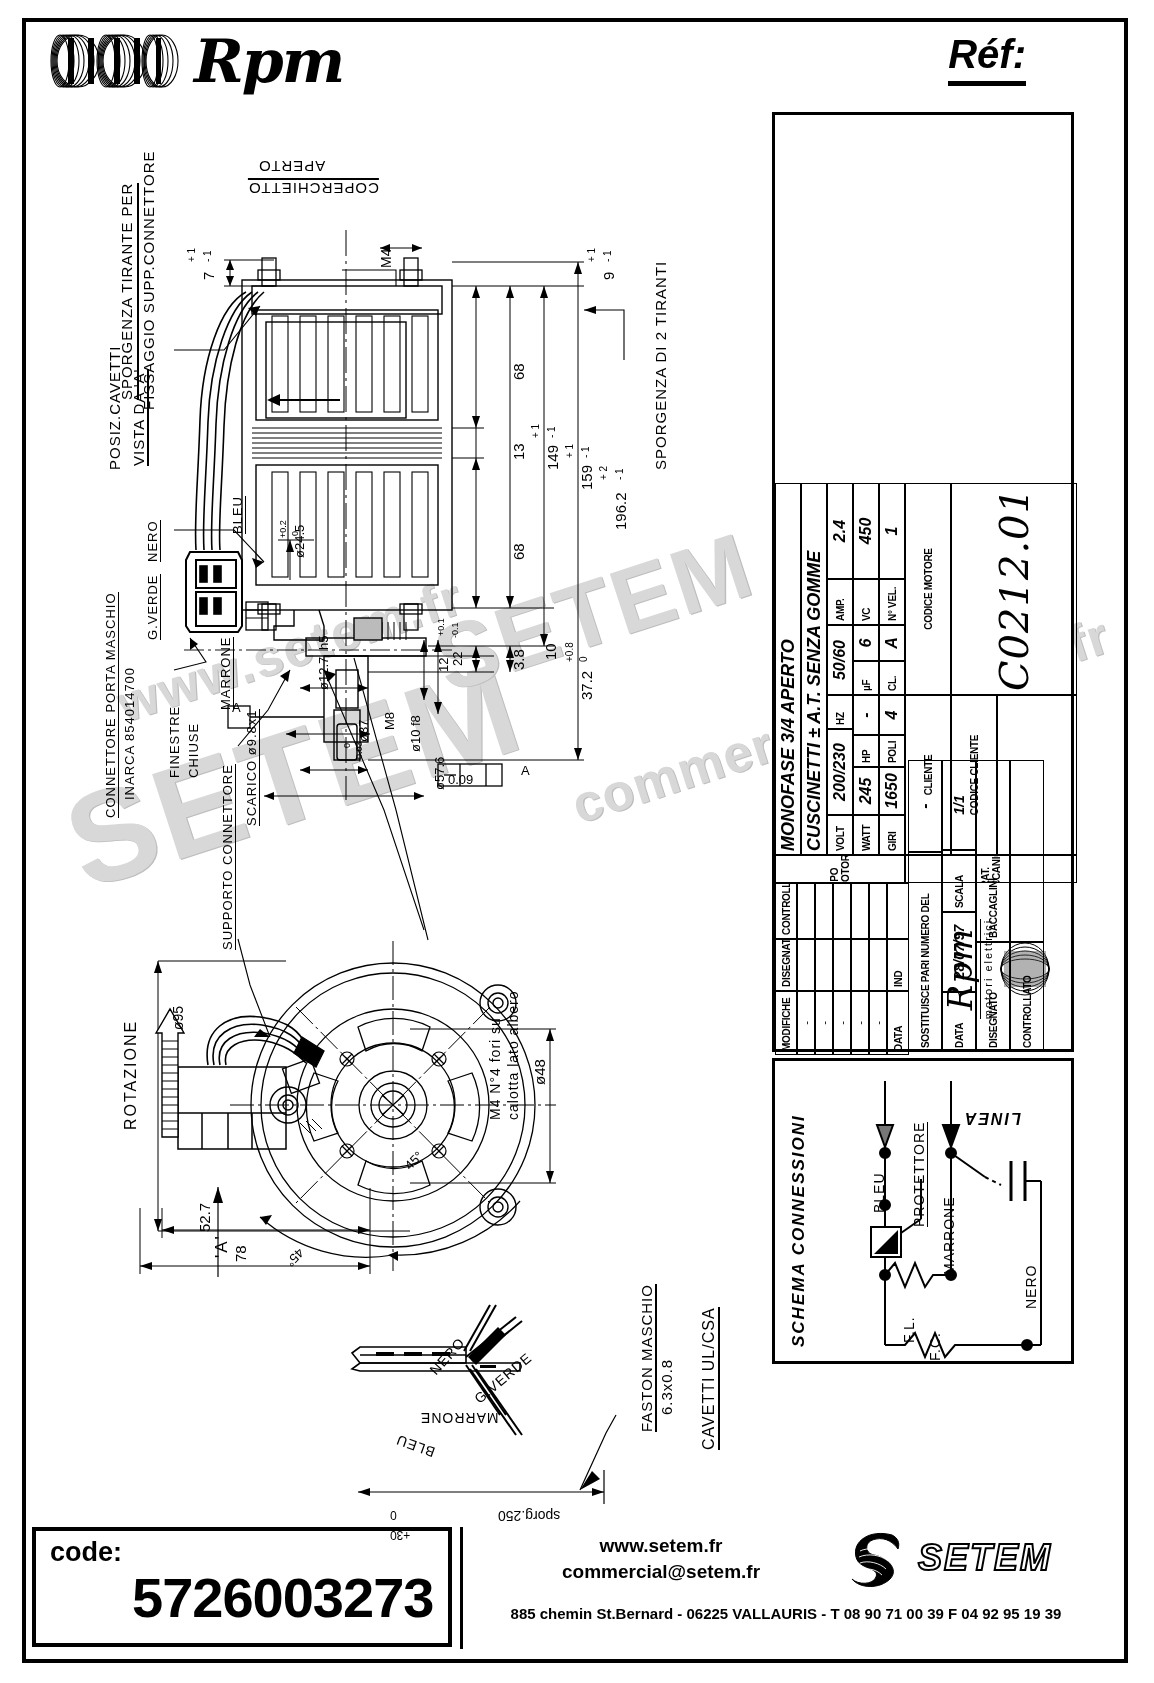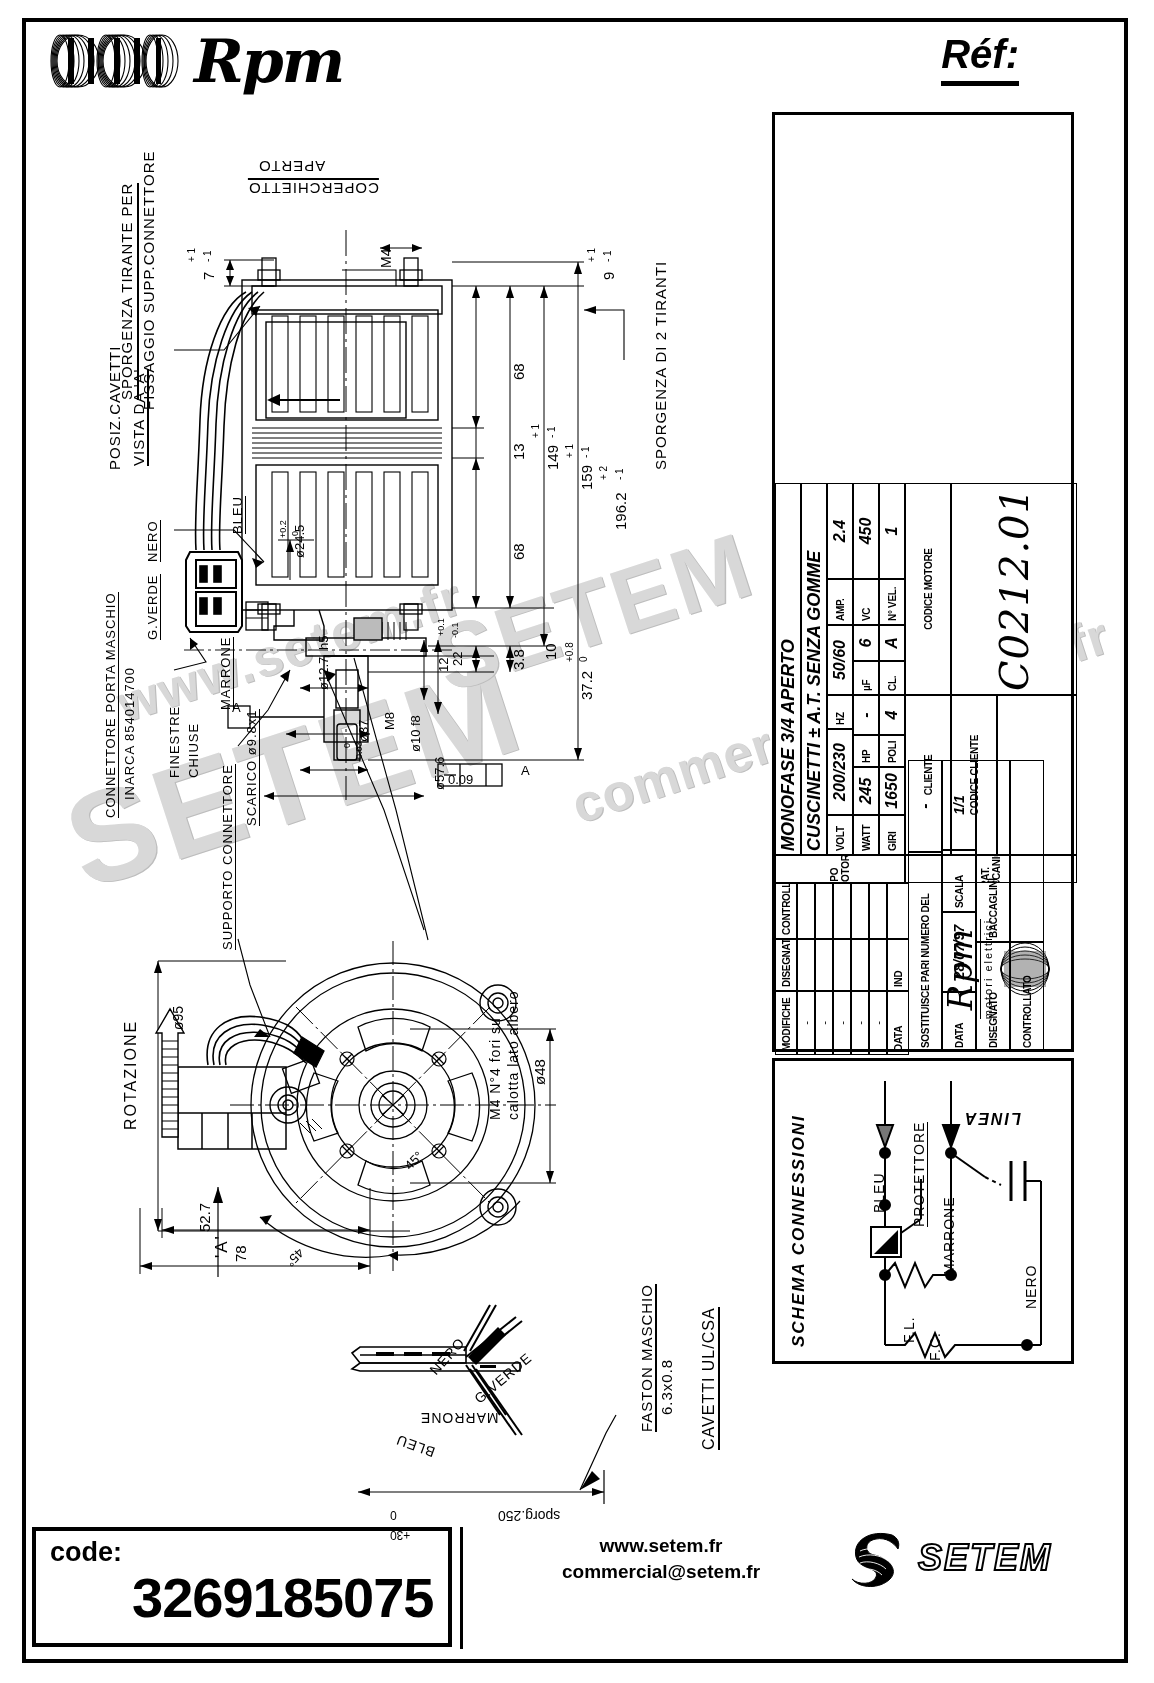--- a/index.html
+++ b/index.html
@@ -8,21 +8,21 @@
   .page{position:absolute;left:0;top:0;width:1154px;height:1683px;}
 
   
   .frame{position:absolute;left:22px;top:18px;width:1106px;height:1645px;border:4px solid #000;box-sizing:border-box;}
 
   
   .logo-wrap{position:absolute;left:38px;top:30px;display:flex;align-items:center;gap:8px;}
   .coil-logo{display:block;}
   .logo-text{font-family:"DejaVu Serif",serif;font-style:italic;font-weight:bold;font-size:60px;letter-spacing:-2px;line-height:1;}
 
-  .refblock{position:absolute;right:135px;top:32px;display:flex;align-items:baseline;gap:26px;
+  .refblock{position:absolute;right:128px;top:32px;display:flex;align-items:baseline;gap:26px;
             border-bottom:5px solid #000;padding-bottom:4px;}
   .ref-label{font-size:40px;font-weight:bold;font-style:italic;font-family:"Liberation Sans",sans-serif;}
   .ref-value{font-size:42px;font-weight:bold;font-style:italic;letter-spacing:1px;}
 
   
   .r90{transform:rotate(-90deg);transform-origin:0 0;white-space:nowrap;}
   .r180{transform:rotate(180deg);white-space:nowrap;}
   .tx{position:absolute;white-space:nowrap;font-family:"Liberation Sans",sans-serif;}
 
   
@@ -772,34 +772,35 @@
     <div class="tx r90" style="left:136px;top:166px;font-size:14px;letter-spacing:1px;border-bottom:1.5px solid #000;">PROTETTORE</div>
     <div class="tx r90" style="left:166px;top:214px;font-size:14px;letter-spacing:1px;">MARRONE</div>
     <div class="tx r90" style="left:248px;top:248px;font-size:14px;letter-spacing:1px;">NERO</div>
     <div class="tx r90" style="left:126px;top:282px;font-size:14px;letter-spacing:1px;">F.L.</div>
     <div class="tx r90" style="left:152px;top:300px;font-size:14px;letter-spacing:1px;">F.C.</div>
   </div>
 
   <div class="footer">
     <div class="codebox">
       <span class="code-label">code:</span>
-      <span class="code-num">3269185075</span>
+      <span class="code-num">5726003273</span>
     </div>
     <div class="foot-divider"></div>
     <div class="setem-web">
       <div>www.setem.fr</div>
       <div>commercial@setem.fr</div>
     </div>
     <div class="setem-logo">
       <svg width="66" height="62" viewBox="0 0 66 62">
         <path d="M46 8 C24 2 6 14 10 30 C13 43 34 40 30 50 C27 58 12 58 6 52 C14 62 34 62 44 52 C54 42 40 30 28 28 C18 26 18 14 30 12 C40 10 48 16 52 22 C54 16 52 11 46 8 Z" fill="#000" stroke="#000" stroke-width="1"></path>
         <g stroke="#fff" stroke-width="0.9" fill="none">
           <path d="M14 24 C22 20 34 22 40 28"></path>
             <path d="M13 30 C22 26 35 28 42 34"></path>
           <path d="M14 36 C22 33 34 36 40 42"></path>
             <path d="M12 44 C20 40 30 42 36 48"></path>
         </g>
       </svg>
       <span class="setem-word">SETEM</span>
     </div>
+    <div class="setem-addr">885 chemin St.Bernard  -   06225 VALLAURIS  -  T 08 90 71 00 39   F 04 92 95 19 39</div>
   </div>
 
 </div>
 
 </body></html>

